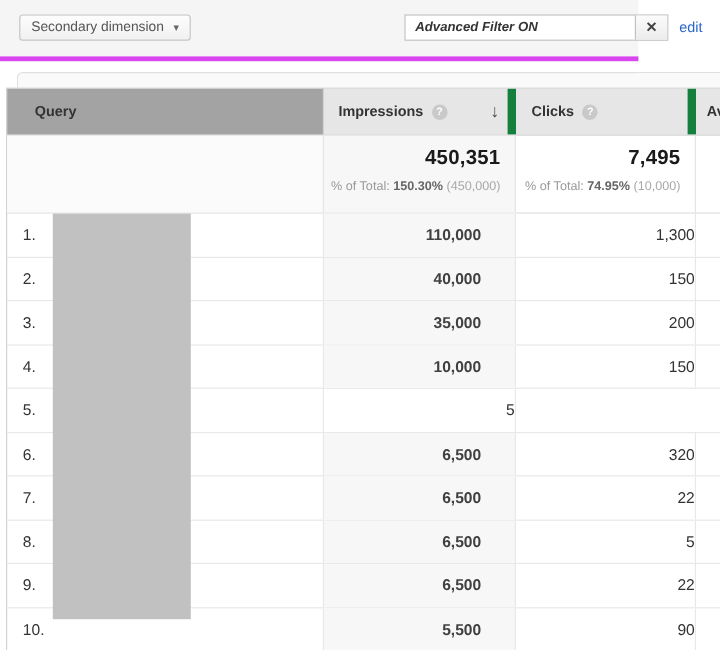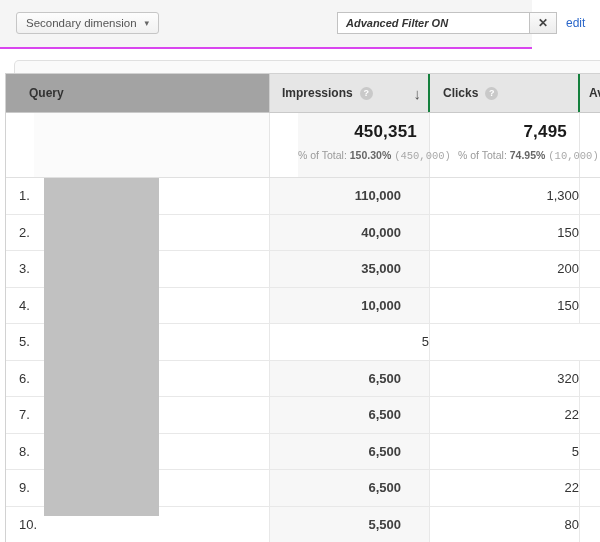--- a/index.html
+++ b/index.html
@@ -1,57 +1,57 @@
 <!DOCTYPE html>
 <html><head>
 <meta charset="utf-8">
 <style>
   html,body{margin:0;padding:0;background:#fff;font-family:"Liberation Sans",sans-serif;}
   .canvas{position:relative;width:600px;height:542px;overflow:hidden;background:#fff;}
 
   
-  .toolbar{position:absolute;top:0;left:0;width:532px;height:47px;background:#f5f5f5;border-bottom:2px solid #d946ef;}
+  .toolbar{position:absolute;top:0;left:0;width:532px;height:47px;background:#f5f5f5;border-bottom:4px solid #d946ef;}
   .sd-btn{position:absolute;left:16px;top:12px;height:22px;padding:0 9px;display:flex;align-items:center;gap:8px;
     background:linear-gradient(#fdfdfd,#f1f1f1);border:1px solid #c6c6c6;border-radius:3px;
     font-family:"Liberation Sans",sans-serif;font-size:11.5px;color:#555;cursor:pointer;}
   .caret{font-size:9px;color:#666;line-height:1;}
   .filter-chip{position:absolute;left:337px;top:12px;width:220px;height:22px;background:#fff;border:1px solid #c2c2c2;box-sizing:border-box;}
   .filter-label{position:absolute;left:8px;top:0;line-height:20px;font-size:11px;font-weight:bold;color:#333;white-space:nowrap;font-style:italic;}
   .filter-close{position:absolute;right:0;top:0;width:27px;height:20px;padding:0;border:none;border-left:1px solid #c2c2c2;
     background:linear-gradient(#fbfbfb,#ececec);color:#444;font-size:12px;font-weight:bold;cursor:pointer;line-height:20px;}
   .edit-link{position:absolute;left:566px;top:16px;font-size:12px;color:#2a66c9;text-decoration:none;cursor:pointer;text-align:center;}
 
   
   .tab-strip{position:absolute;top:60px;left:14px;right:-6px;height:14px;background:#fafafa;
     border:1px solid #e0e0e0;border-bottom:none;border-top-left-radius:5px;}
 
   
   .gatable{position:absolute;top:73px;left:5px;width:596px;background:#fff;border:1px solid #d2d2d2;}
   .grid{display:grid;grid-template-columns:264px 160px 150px 1fr;}
   .thead{height:38px;border-bottom:1px solid #c9c9c9;}
-  .th{position:relative;display:flex;align-items:center;background:#e6e6e6;border-right:2px solid #15803d;
+  .th{position:relative;display:flex;align-items:center;background:#e6e6e6;border-right:7px solid #15803d;
     box-sizing:border-box;font-size:12px;font-weight:bold;color:#333;cursor:pointer;}
   .th.q{background:#a3a3a3;padding-left:23px;border-right:1px solid #cfcfcf;}
   .th.imp{padding-left:12px;}
   .th.clk{padding-left:13px;}
   .th.ave{padding-left:9px;border-right:none;overflow:hidden;}
   .help{width:13px;height:13px;border-radius:50%;background:#c9c9c9;color:#fff;font-size:9px;font-weight:bold;
     display:inline-flex;align-items:center;justify-content:center;margin-left:7px;flex:0 0 auto;cursor:pointer;}
   .sort{position:absolute;right:7px;top:50%;transform:translateY(-50%);color:#555;font-size:15px;font-weight:bold;}
 
   .totals{height:64px;border-bottom:1px solid #e0e0e0;}
-  .tcell{box-sizing:border-box;border-right:1px solid #e5e5e5;margin-left:28px;}
+  .tcell{box-sizing:border-box;border-right:1px solid #e5e5e5;}
   .tcell.q{background:#fbfbfb;}
   .tcell.imp{background:#f7f7f7;text-align:right;padding:9px 12px 0 0;}
   .tcell.clk{text-align:right;padding:9px 12px 0 0;}
   .tcell.ave{border-right:none;}
   .tot-val{font-size:17px;font-weight:bold;color:#1a1a1a;letter-spacing:0.2px;}
   .tot-pct{margin-top:7px;font-size:10.5px;color:#9a9a9a;white-space:nowrap;}
   .tot-pct .pv{font-weight:bold;color:#666;}
-  .tot-pct .base{color:#a9a9a9;font-family:Liberation Mono, monospace;}
+  .tot-pct .base{color:#a9a9a9;}
 
   .trow{height:35.5px;border-bottom:1px solid #e8e8e8;}
   .trow:last-child{border-bottom:none;}
   .cell{display:flex;align-items:center;box-sizing:border-box;border-right:1px solid #e8e8e8;font-size:13px;color:#333;}
   .cell.q{padding-left:13px;}
   .cell.imp{justify-content:flex-end;padding-right:28px;background:#f7f7f7;font-weight:bold;color:#404040;}
   .cell.clk{justify-content:flex-end;color:#333;}
   .cell.ave{border-right:none;}
   .rank{font-size:13px;color:#333;}
 
@@ -191,21 +191,21 @@
         </div>
       <div class="cell imp">6,500</div>
       <div class="cell clk">22</div>
       <div class="cell ave"></div>
     </div>
     <div class="grid trow">
       <div class="cell q">
           <span class="rank">10.</span>
         </div>
       <div class="cell imp">5,500</div>
-      <div class="cell clk">80</div>
+      <div class="cell clk">90</div>
       <div class="cell ave"></div>
     </div>
 
   </div>
 
   <div class="redaction"></div>
 
 </div>
 
 </body></html>

